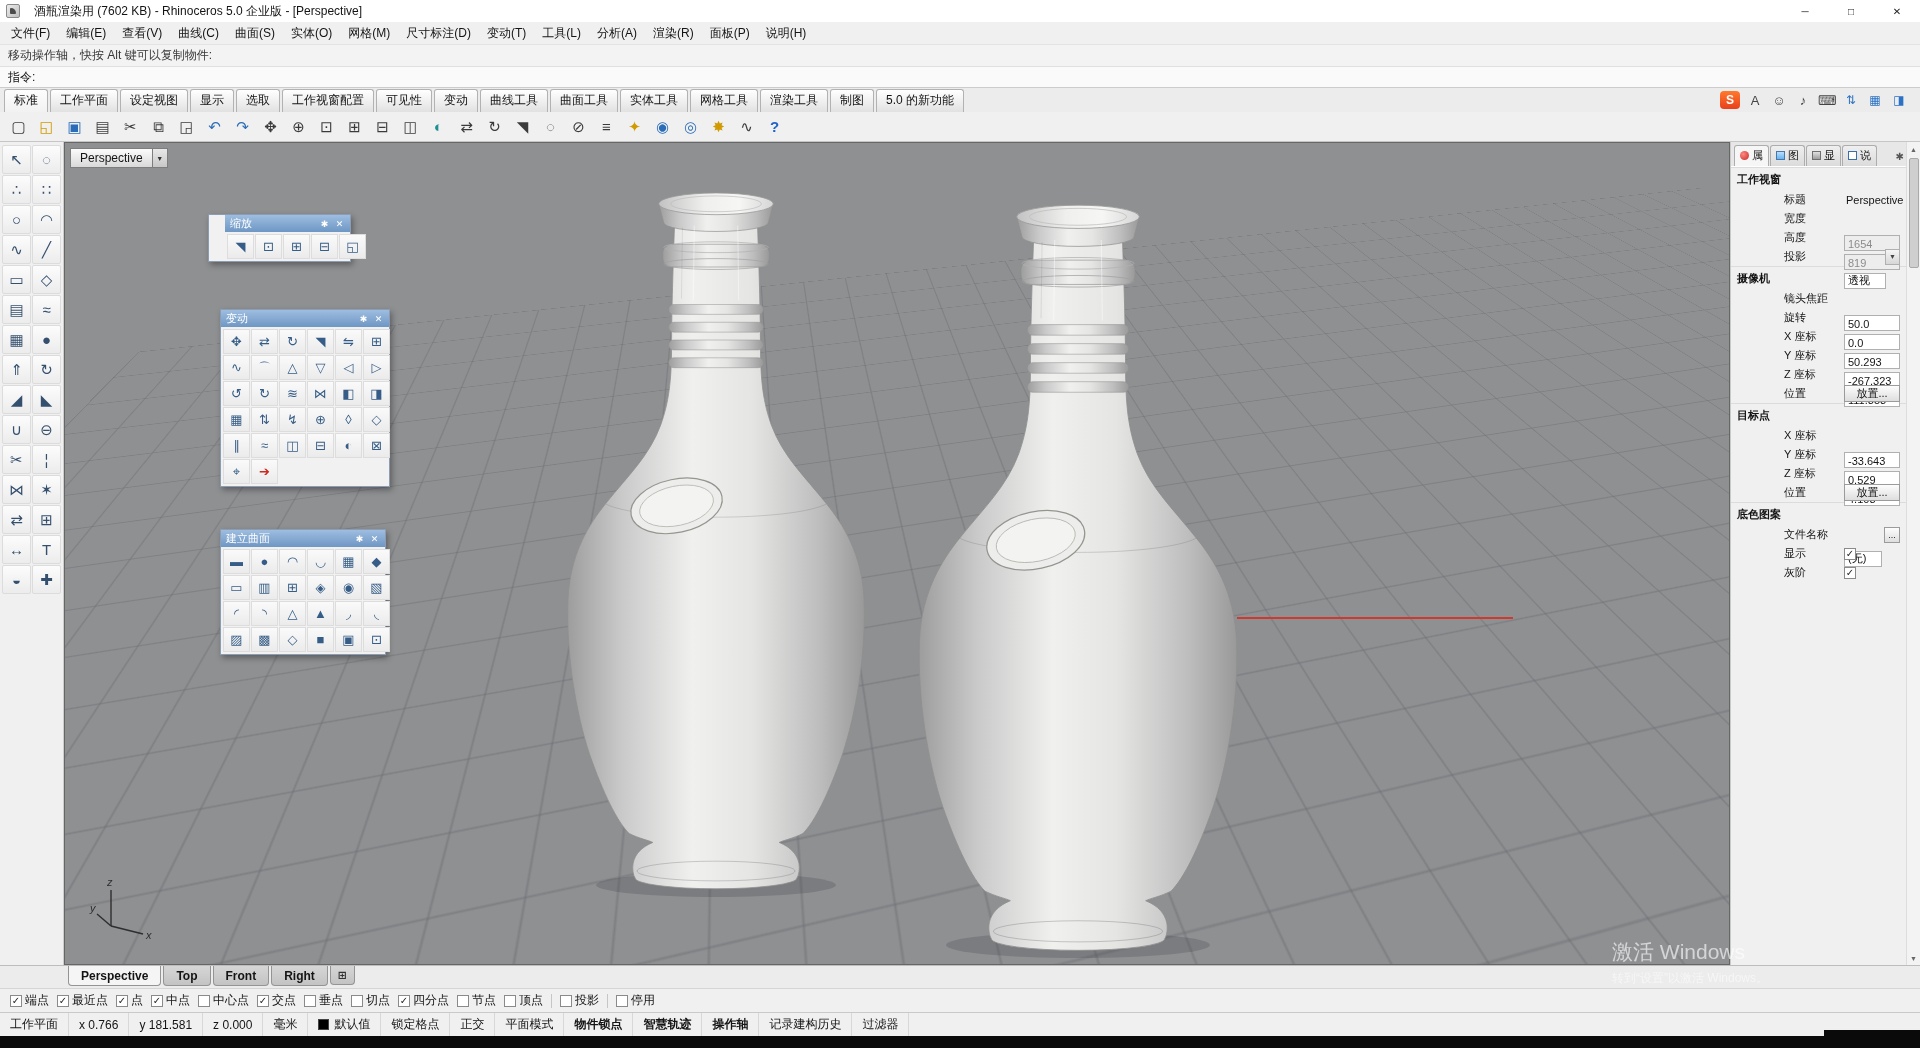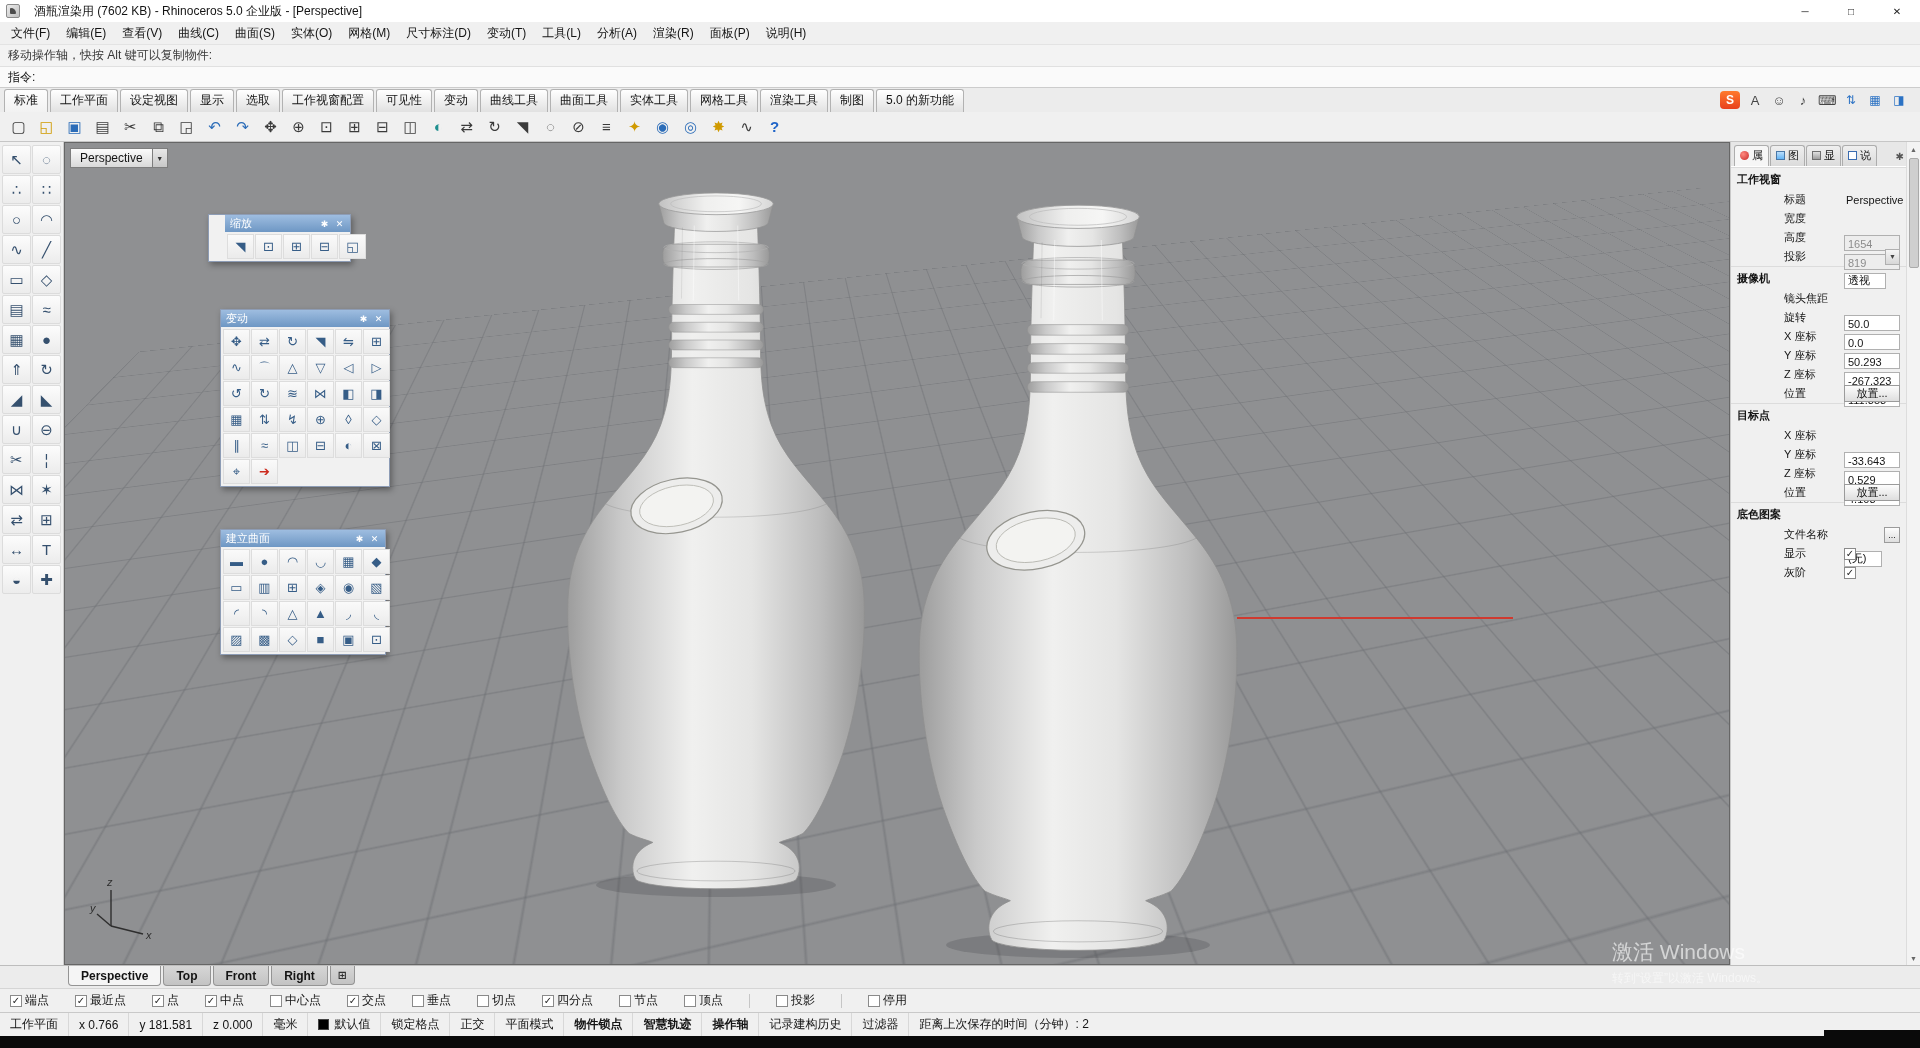--- a/index.html
+++ b/index.html
@@ -98,21 +98,21 @@
 .rp-scroll .up,.rp-scroll .down{height:14px;display:flex;align-items:center;}
 .rp-scroll .down{margin-top:auto;}
 .rp-thumb{width:10px;height:110px;background:#cfcfcf;border:1px solid #aaa;border-radius:2px;margin-top:2px;}
 
 
 .vtabs{position:absolute;left:0;right:0;top:965px;height:23px;background:#ececec;border-top:1px solid #bdbdbd;display:flex;align-items:flex-start;gap:2px;padding-left:68px;}
 .v-tab{padding:3px 12px 2px;border:1px solid #949494;border-top:none;border-radius:0 0 4px 4px;background:linear-gradient(#d6d6d6,#c3c3c3);white-space:nowrap;font-weight:bold;}
 .v-tab.active{background:#f5f5f5;font-weight:bold;}
 .v-tab.add{padding:3px 7px 2px;font-size:11px;color:#333;}
 
-.osnap{position:absolute;left:0;right:0;top:988px;height:24px;background:#f0f0f0;border-top:1px solid #d5d5d5;display:flex;align-items:center;gap:26px;padding-left:10px;}
+.osnap{position:absolute;left:0;right:0;top:988px;height:24px;background:#f0f0f0;border-top:1px solid #d5d5d5;display:flex;align-items:center;gap:8px;padding-left:10px;}
 .os-item{display:flex;align-items:center;gap:3px;white-space:nowrap;}
 .cb{width:12px;height:12px;background:#fff;border:1px solid #8a8a8a;display:flex;align-items:center;justify-content:center;font-size:10px;color:#1d1d1d;flex:none;}
 .cb.on::after{content:"✓";}
 .os-sep{width:1px;height:14px;background:#c6c6c6;}
 
 .statusbar{position:absolute;left:0;right:0;top:1012px;height:24px;background:#f0f0f0;border-top:1px solid #c9c9c9;display:flex;align-items:stretch;}
 .sb-seg{display:flex;align-items:center;gap:5px;padding:0 10px;border-right:1px solid #d8d8d8;white-space:nowrap;}
 .sb-seg.bold{font-weight:bold;}
 .sb-seg.grow{flex:1;border-right:none;}
 .swatch{width:11px;height:11px;background:#000;border:1px solid #444;flex:none;}
@@ -648,21 +648,20 @@
       <span>默认值</span>
     </div>
   <div class="sb-seg">锁定格点</div>
   <div class="sb-seg">正交</div>
   <div class="sb-seg">平面模式</div>
   <div class="sb-seg bold">物件锁点</div>
   <div class="sb-seg bold">智慧轨迹</div>
   <div class="sb-seg bold">操作轴</div>
   <div class="sb-seg">记录建构历史</div>
   <div class="sb-seg">过滤器</div>
-  <div class="sb-seg grow">距离上次保存的时间（分钟）: 2</div>
 </div>
 
 <div class="taskbar-strip"></div>
 <div class="taskbar-clock"></div>
 <div class="watermark">
   <div class="l1">激活 Windows</div>
   <div class="l2">转到“设置”以激活 Windows。</div>
 </div>
 
 </body></html>

